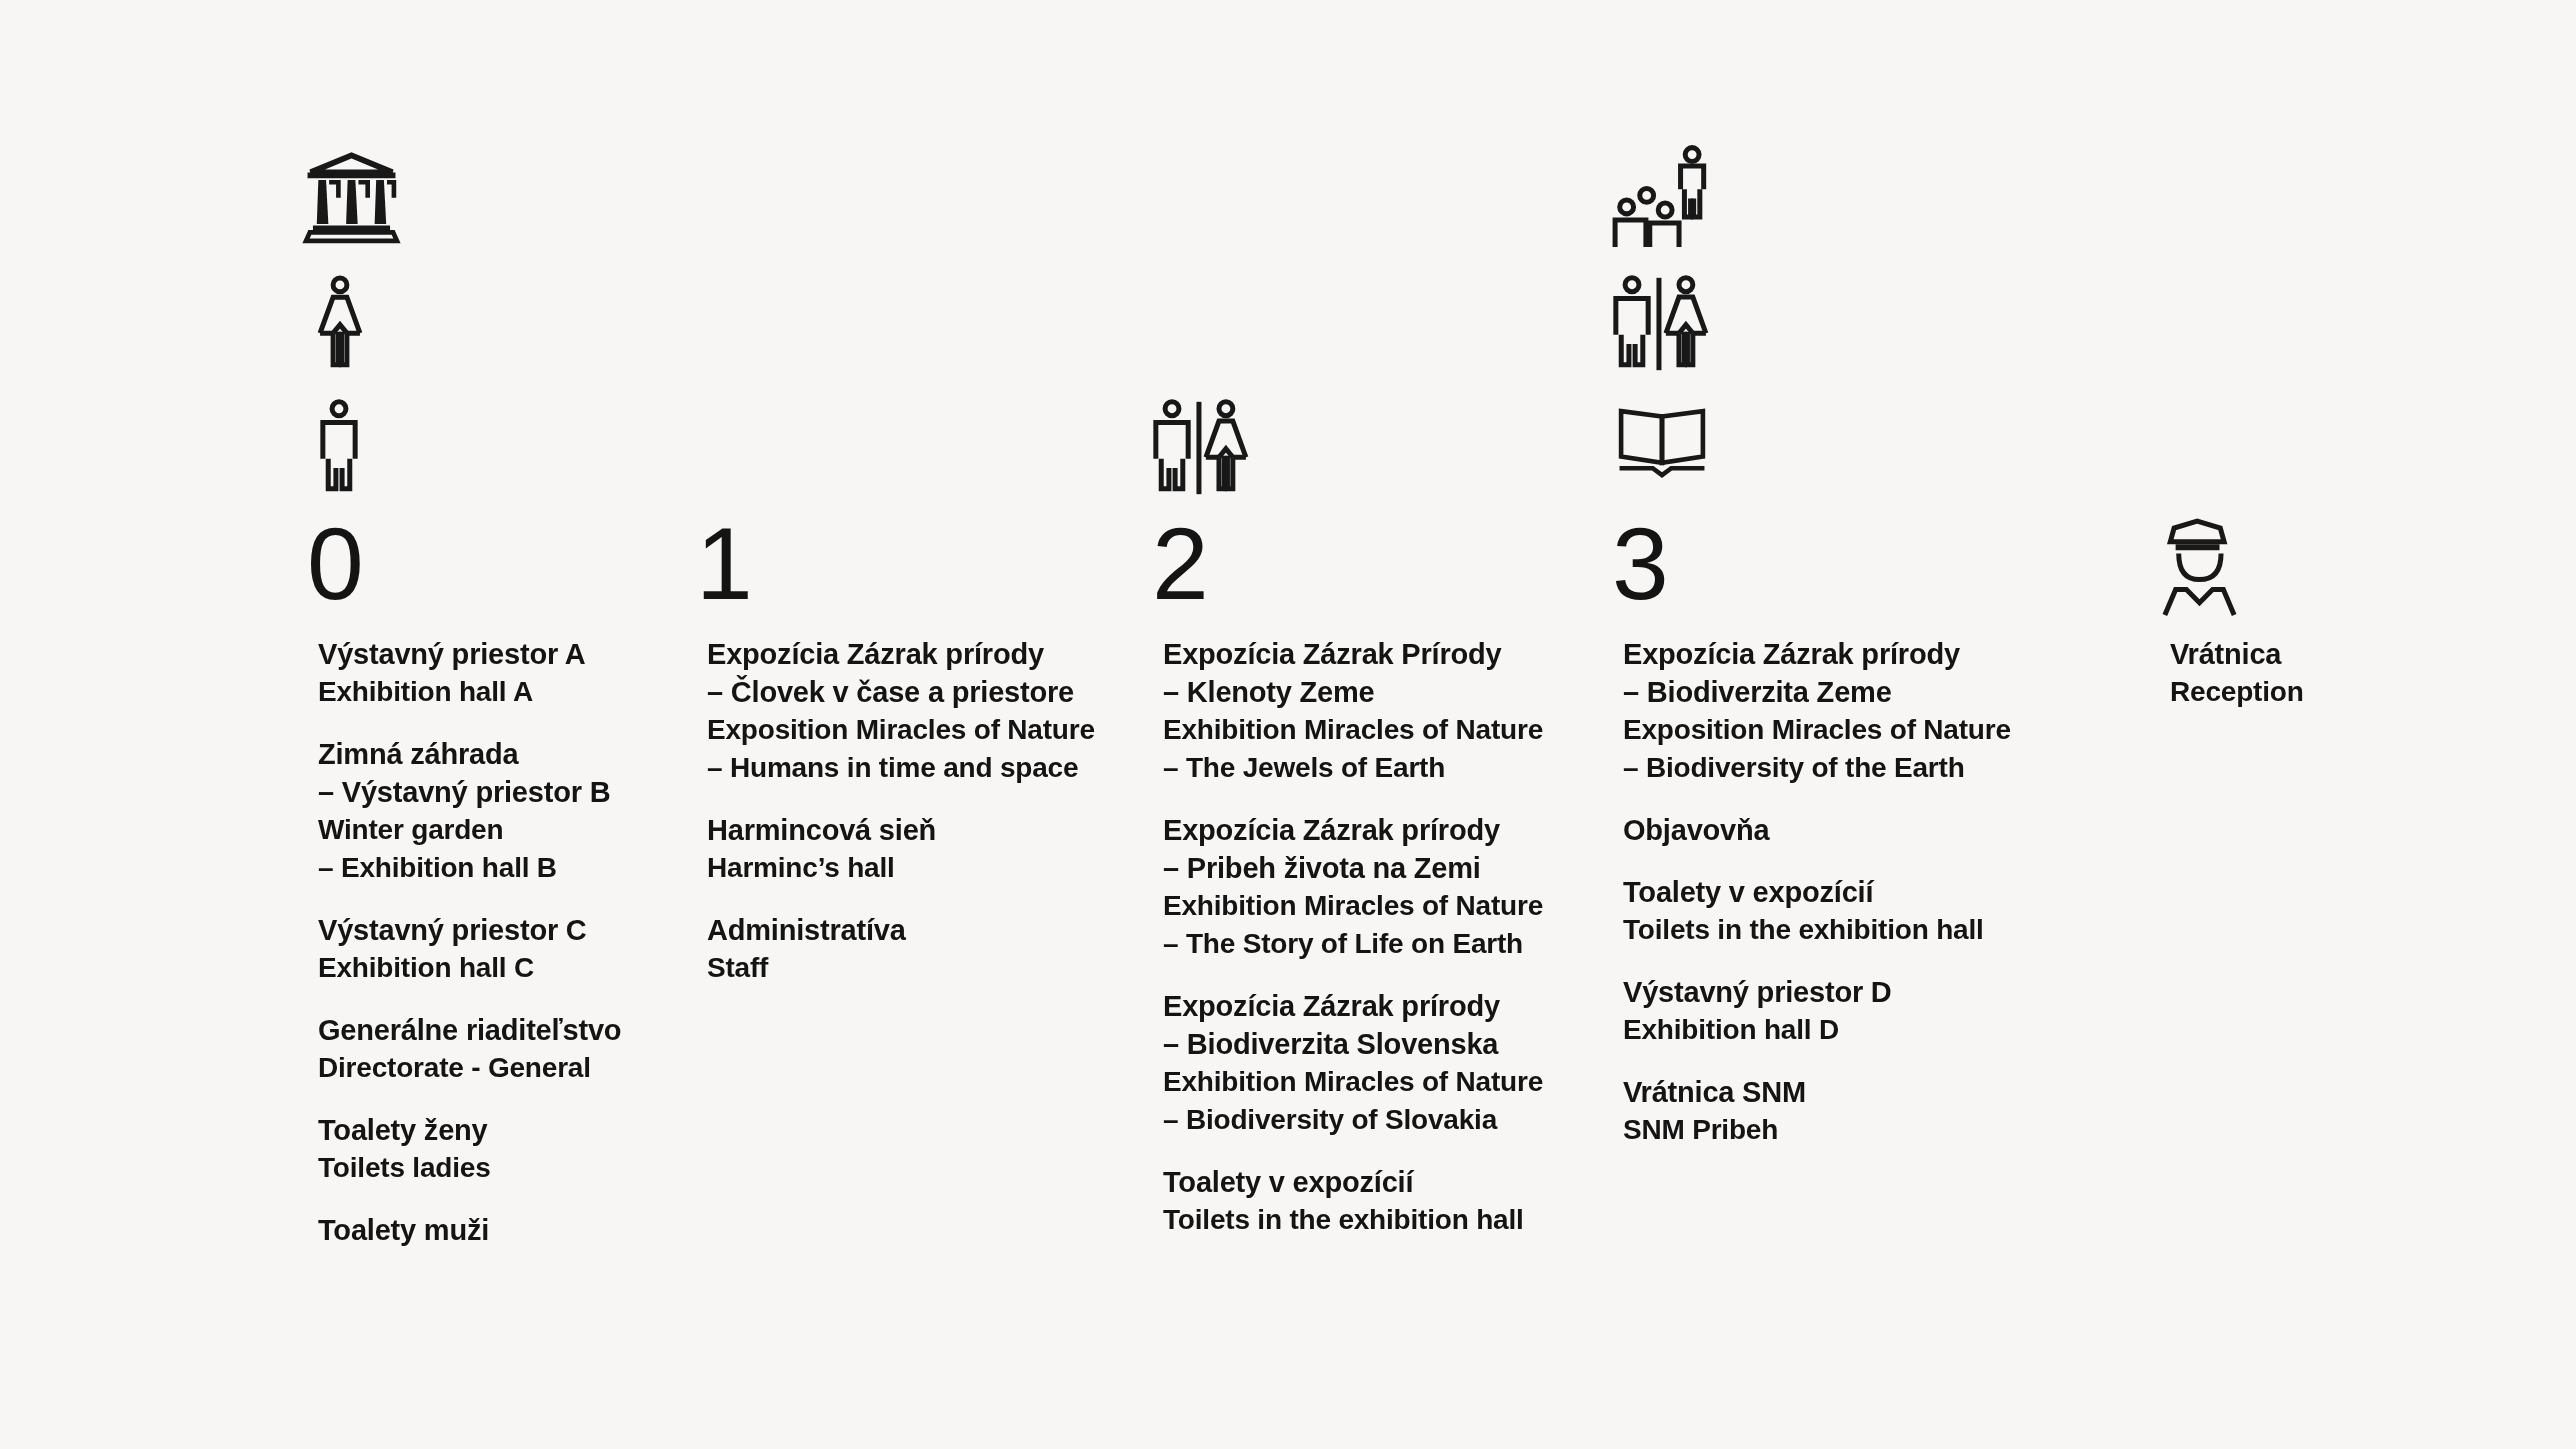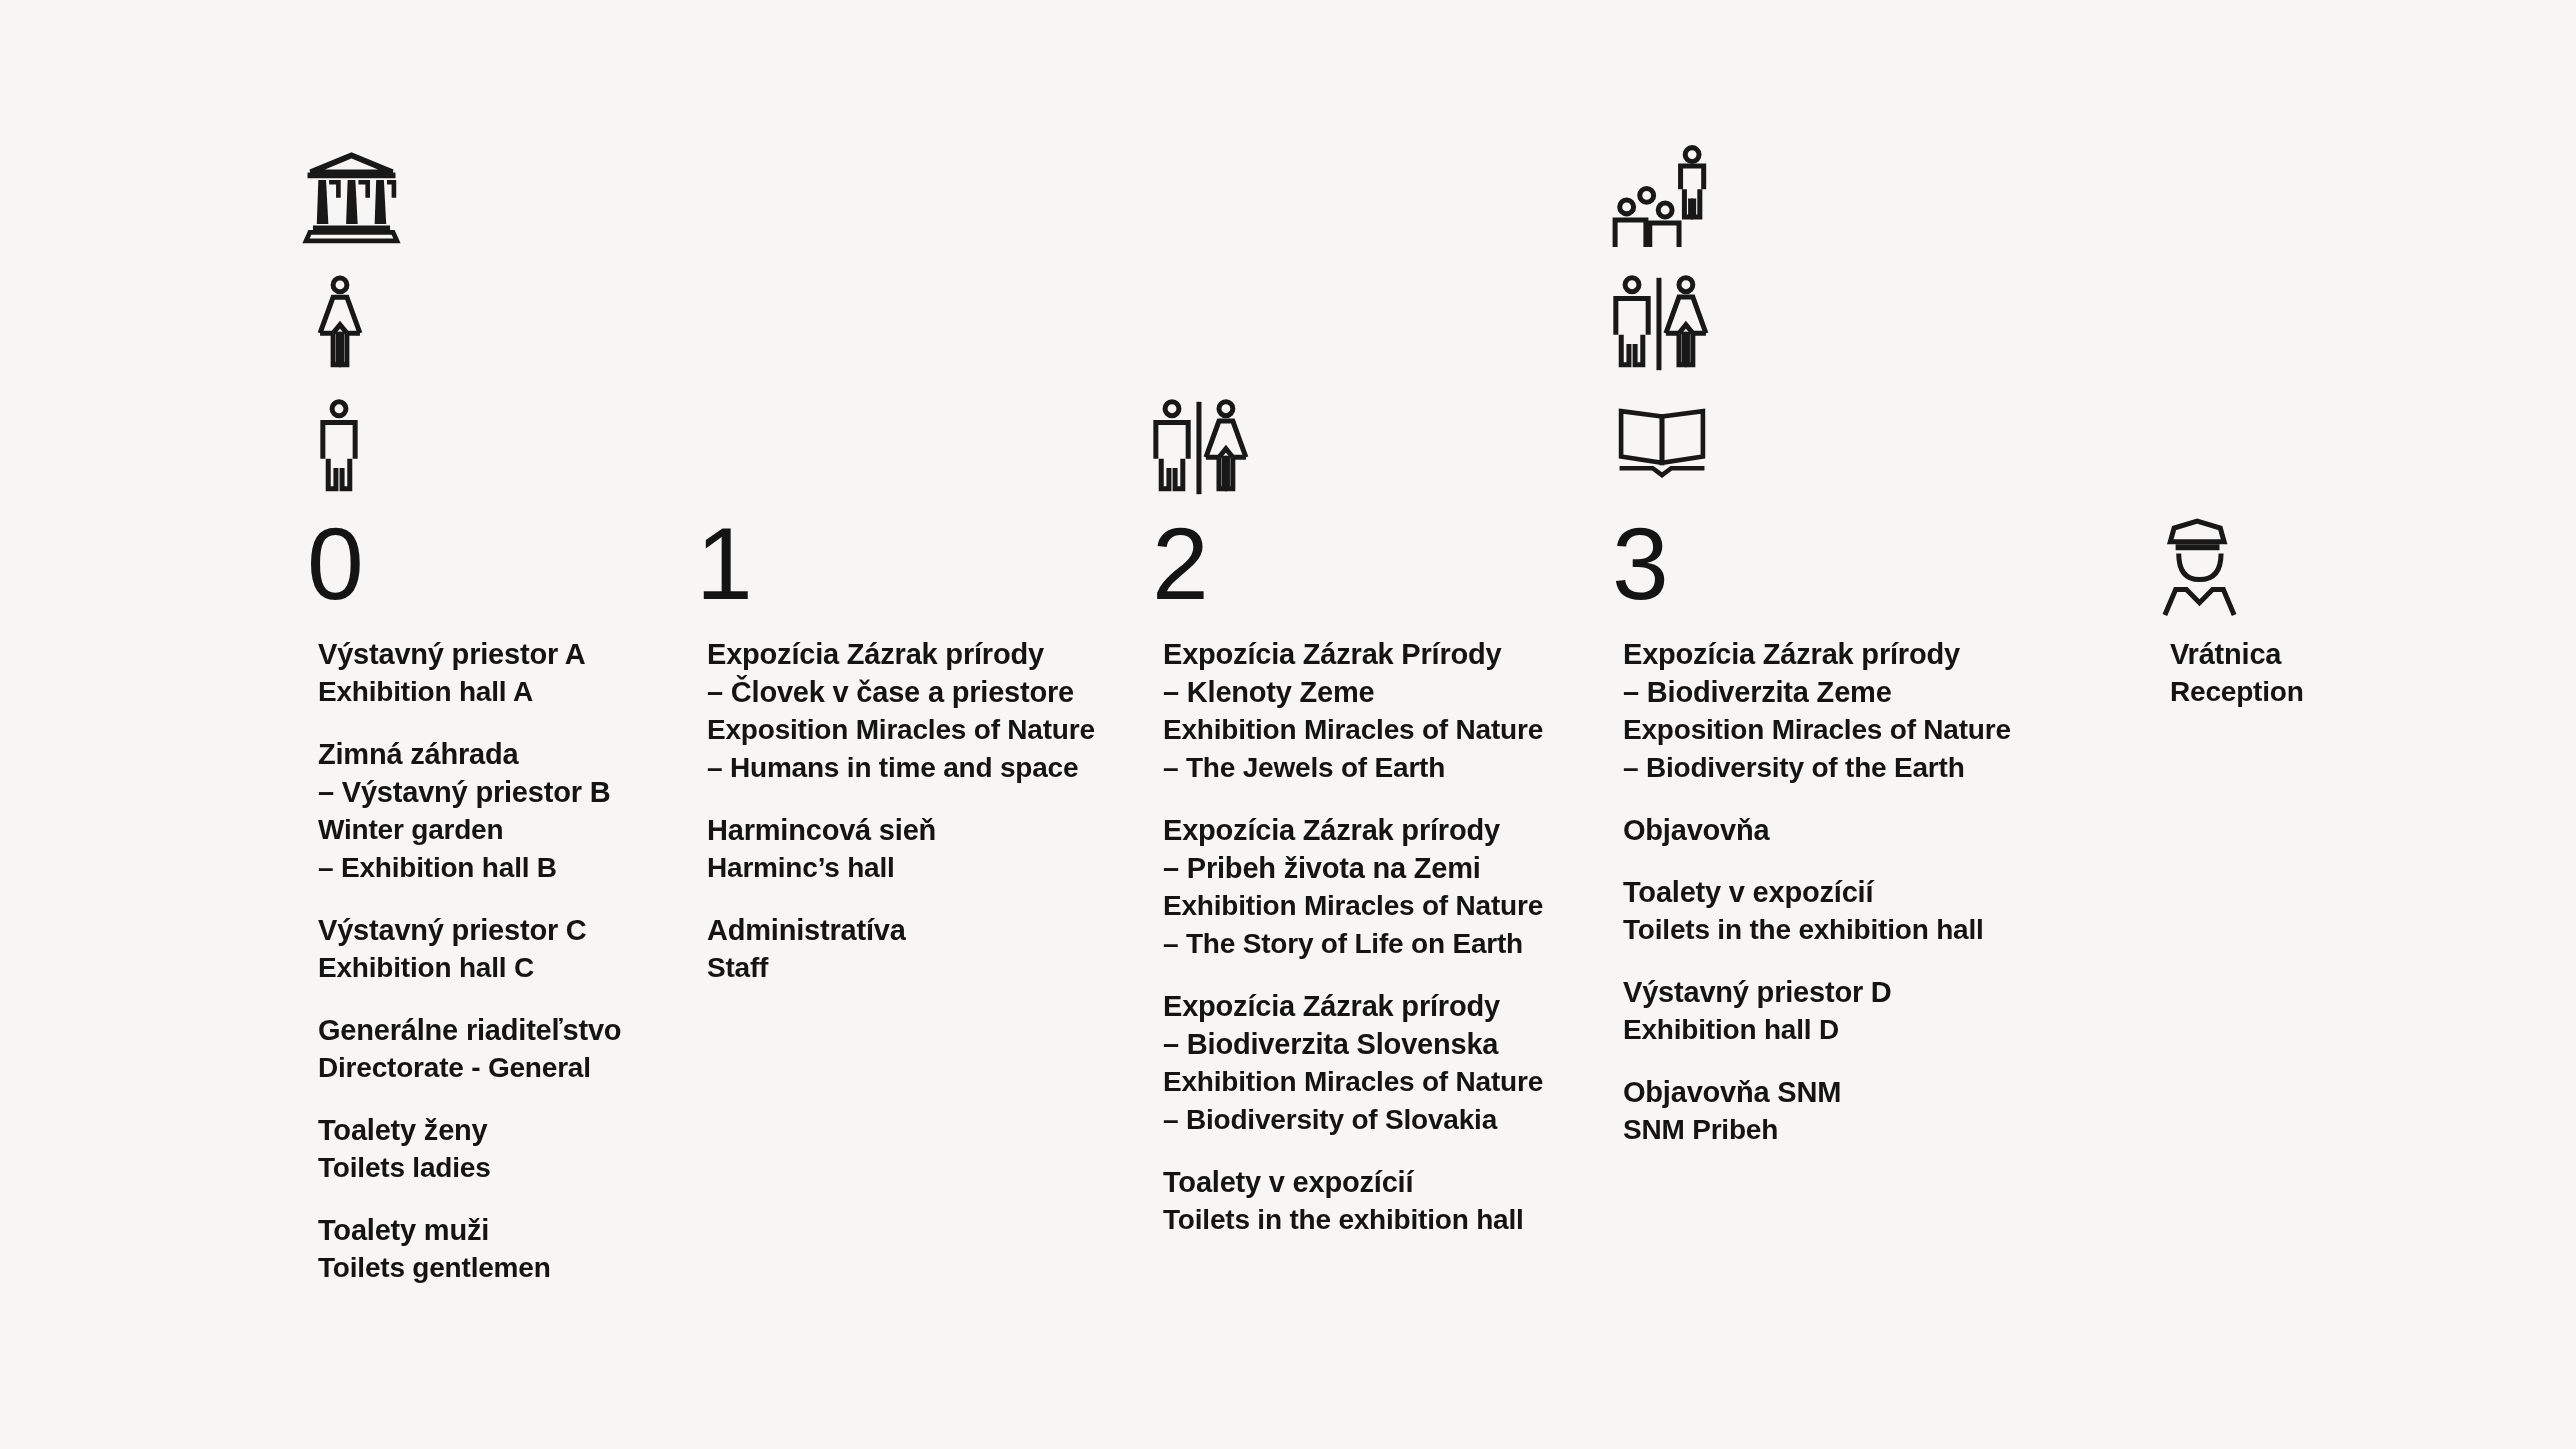--- a/index.html
+++ b/index.html
@@ -156,21 +156,20 @@
         <div class="entry">
           <div class="entry-title">Generálne riaditeľstvo</div>
           <div class="entry-sub">Directorate - General</div>
         </div>
         <div class="entry">
           <div class="entry-title">Toalety ženy</div>
           <div class="entry-sub">Toilets ladies</div>
         </div>
         <div class="entry">
           <div class="entry-title">Toalety muži</div>
-          <div class="entry-sub">Toilets gentlemen</div>
         </div>
       </div>
   </div>
 
   <div class="col" style="left:696px">
     <div class="floor-number">1</div>
     <div class="entries">
         <div class="entry">
           <div class="entry-title">Expozícia Zázrak prírody<br>– Človek v čase a priestore</div>
           <div class="entry-sub">Exposition Miracles of Nature<br>– Humans in time and space</div>
@@ -220,21 +219,21 @@
         </div>
         <div class="entry">
           <div class="entry-title">Toalety v expozícií</div>
           <div class="entry-sub">Toilets in the exhibition hall</div>
         </div>
         <div class="entry">
           <div class="entry-title">Výstavný priestor D</div>
           <div class="entry-sub">Exhibition hall D</div>
         </div>
         <div class="entry">
-          <div class="entry-title">Objavovňa SNM</div>
+          <div class="entry-title">Vrátnica SNM</div>
           <div class="entry-sub">SNM Pribeh</div>
         </div>
       </div>
   </div>
 
   <div class="col" style="left:2159px">
     <div class="icon-slot"></div>
     <div class="entries">
         <div class="entry">
           <div class="entry-title">Vrátnica</div>

